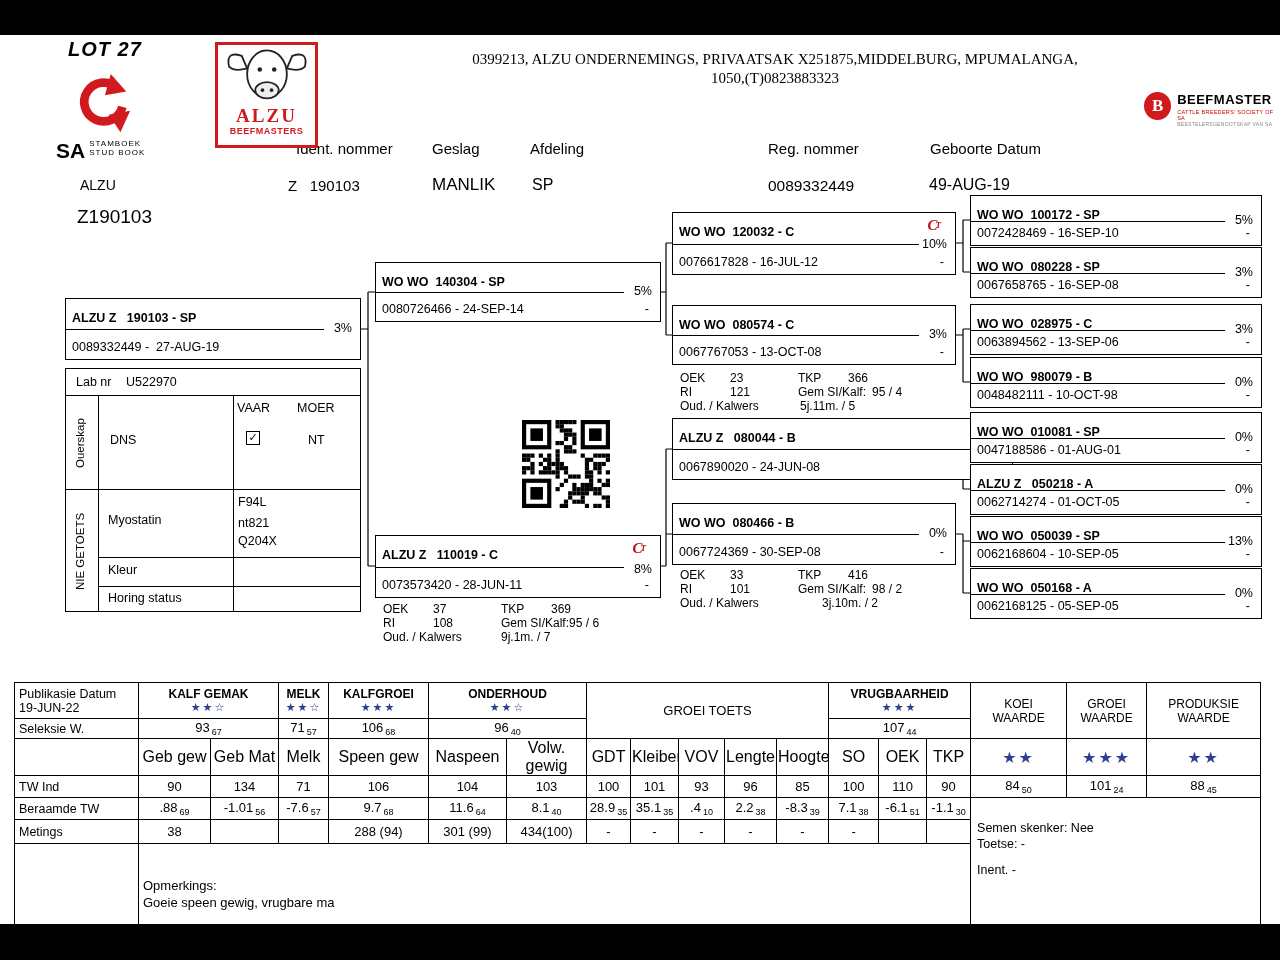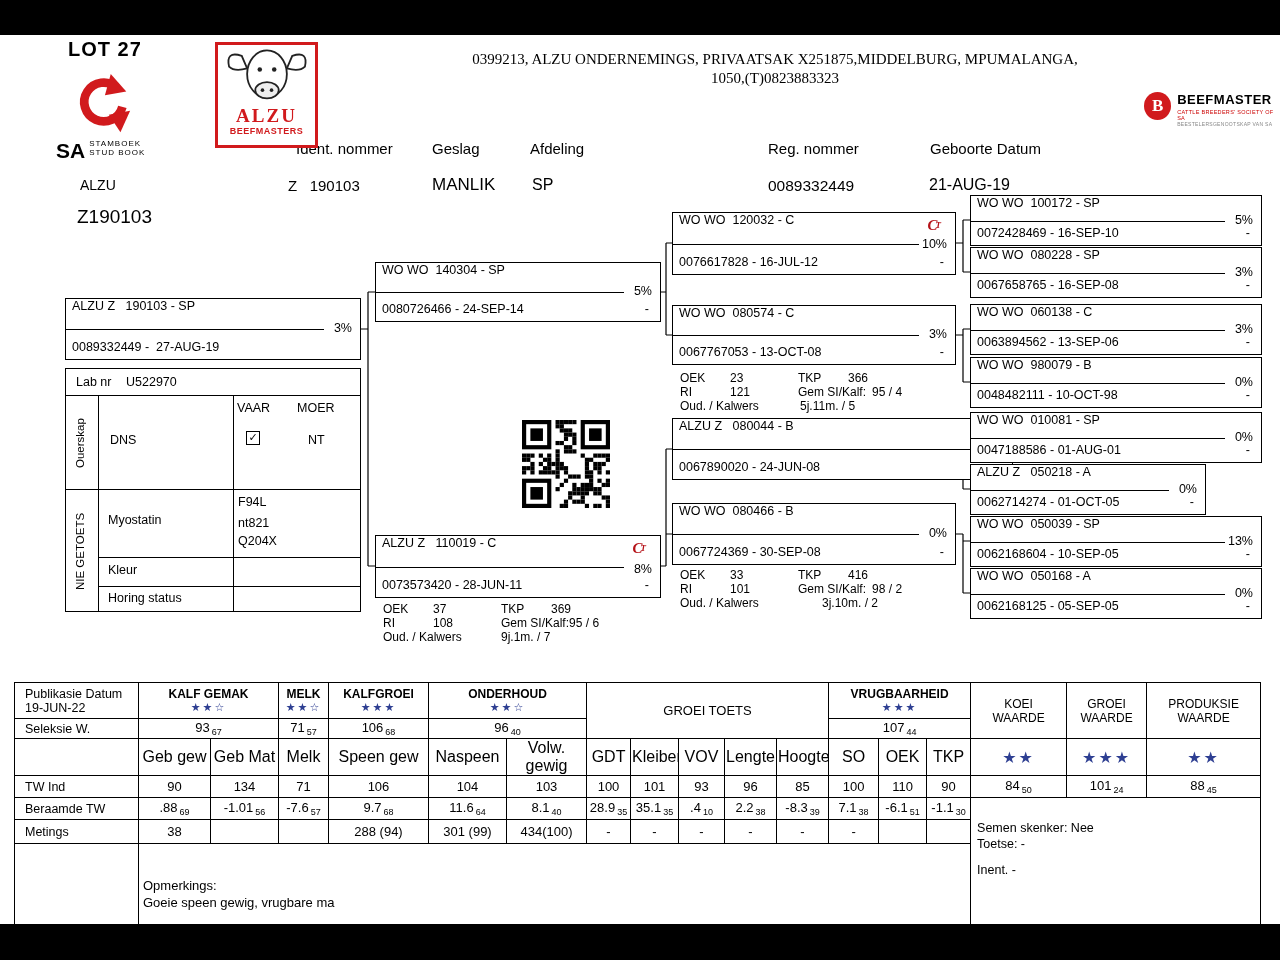--- a/index.html
+++ b/index.html
@@ -3,21 +3,21 @@
 <meta charset="utf-8">
 <style>
   * { margin:0; padding:0; box-sizing:border-box; }
   html,body { width:1280px; height:960px; }
   body { position:relative; background:#fff; color:#000; overflow:hidden;
          font-family:"Liberation Sans", sans-serif; }
   .abs { position:absolute; }
   .bar { position:absolute; left:0; width:1280px; background:#000; }
 
   
-  #lot { left:68px; top:38px; font-size:20px; font-weight:bold; letter-spacing:1px; }
+  #lot { left:68px; top:38px; font-size:20px; font-weight:bold; letter-spacing:1px;font-style:italic; }
   #address { left:385px; top:50px; width:780px; text-align:center;
              font-family:"Liberation Serif", serif; font-size:15px; line-height:19px; }
   #sa-symbol { left:72px; top:74px; width:62px; height:62px; }
   #sa-text { left:56px; top:139px; display:flex; align-items:flex-start; gap:4px; }
   #sa-big { font-size:21px; font-weight:bold; }
   .sa-small { font-size:8px; letter-spacing:1px; line-height:9px; }
   #alzu-logo { left:215px; top:42px; width:103px; height:106px; border:3px solid #d11a1d;
                background:#fff; text-align:center; z-index:3; }
   #alzu-name { color:#d11a1d; font-family:"Liberation Serif", serif; font-weight:bold;
                font-size:19px; letter-spacing:2px; line-height:20px; margin-top:1px;}
@@ -29,21 +29,21 @@
   #bm-name { font-size:13px; font-weight:bold; letter-spacing:0.5px; }
   .bm-tag1 { font-size:5.5px; color:#c00; letter-spacing:0.3px; margin-top:2px;}
   .bm-tag2 { font-size:5px; color:#888; letter-spacing:0.3px; }
 
   
   .idlabel { font-size:15px; }
   .idval { font-size:15px; white-space:pre; }
 
   
   .pbox { position:absolute; border:1px solid #000; background:#fff; font-size:12.5px; }
-  .bx-name { position:absolute; left:6px; top:0; white-space:pre; }
+  .bx-name { position:absolute; left:6px; top:12px; white-space:pre;font-weight:bold; }
   .bx-sep { position:absolute; left:0; right:36px; top:50%; border-top:1px solid #000; }
   .bx-reg { position:absolute; left:6px; bottom:5px; white-space:pre; }
   .bx-pct { position:absolute; right:8px; top:50%; transform:translateY(-60%); }
   .bx-dash { position:absolute; right:11px; bottom:5px; }
   .ct-icon { position:absolute; right:14px; top:4px; color:#b51218; font-weight:bold;
              font-style:italic; font-family:"Liberation Serif", serif; font-size:15px; }
   .ct-icon .t { font-size:9px; vertical-align:2px; margin-left:-2px; }
 
   .stats { position:absolute; font-size:12px; line-height:14px; }
   .stats span { display:inline-block; white-space:pre; vertical-align:top; }
@@ -61,21 +61,21 @@
   #connect { position:absolute; left:0; top:0; pointer-events:none; }
 
   
   #qr { left:522px; top:420px; width:88px; height:88px; }
 
   
   #perf { position:absolute; left:14px; top:682px; width:1246px; border-collapse:collapse;
           table-layout:fixed; font-size:13px; }
   #perf td { border:1px solid #000; text-align:center; vertical-align:middle;
              padding:0 1px; overflow:hidden; }
-  #perf .lbl { text-align:left; padding-left:10px; font-size:12.5px; }
+  #perf .lbl { text-align:left; padding-left:4px; font-size:12.5px; }
   tr.r1 td { height:36px; } tr.r2 td { height:20px; } tr.r3 td { height:20px; font-size:16px; }
   tr.r4 td { height:22px; } tr.r5 td { height:22px; } tr.r6 td { height:24px; }
   tr.r7 td { height:82px; }
   .gl { font-weight:bold; font-size:12px; line-height:14px; }
   .gl-n { font-size:13px; }
   .gl2 { font-size:12px; line-height:14px; white-space:pre-line; }
   .stars { color:#2e3f92; font-size:11px; letter-spacing:2px; }
   .acc { font-size:9px; vertical-align:-3px; margin-left:2px; display:inline-baseline; }
   .semen { text-align:left !important; vertical-align:top !important;
            padding:22px 4px 0 6px !important; font-size:12.5px; line-height:16px; }
@@ -136,21 +136,21 @@
 <div class="abs idlabel" style="left:432px;top:140px">Geslag</div>
 <div class="abs idlabel" style="left:530px;top:140px">Afdeling</div>
 <div class="abs idlabel" style="left:768px;top:140px">Reg. nommer</div>
 <div class="abs idlabel" style="left:930px;top:140px">Geboorte Datum</div>
 
 <div class="abs idval" style="left:80px;top:177px;font-size:14px">ALZU</div>
 <div class="abs idval" style="left:288px;top:177px">Z   190103</div>
 <div class="abs idval" style="left:432px;top:175px;font-size:17px">MANLIK</div>
 <div class="abs idval" style="left:532px;top:176px;font-size:16px">SP</div>
 <div class="abs idval" style="left:768px;top:177px;font-size:15.5px">0089332449</div>
-<div class="abs idval" style="left:929px;top:176px;font-size:16px">21-AUG-19</div>
+<div class="abs idval" style="left:929px;top:176px;font-size:16px">49-AUG-19</div>
 <div class="abs idval" style="left:77px;top:206px;font-size:19px">Z190103</div>
 
 <svg id="connect" width="1280" height="960">
   <path d="M360 329 H368 M368 292 V566 M368 292 H375 M368 566 H375
            M660 292 H666 M666 243 V335 M666 243 H672 M666 335 H672
            M660 566 H666 M666 449 V566 M666 449 H672 M666 534 H672
            M955 243 H963 M963 220 V272 M963 220 H970 M963 272 H970
            M955 335 H963 M963 329 V382 M963 329 H970 M963 382 H970
            M955 449 H963 M963 437 V489 M963 437 H970 M963 489 H970
            M955 534 H963 M963 534 V593 M963 541 H970 M963 593 H970" stroke="#000" stroke-width="1.2" fill="none"></path>
@@ -239,41 +239,41 @@
   <div class="bx-dash">-</div>
 </div>
 <div class="pbox" style="left:970px;top:247px;width:292px;height:51px">
   <div class="bx-name">WO WO  080228 - SP</div>
   <div class="bx-sep"></div>
   <div class="bx-pct">3%</div>
   <div class="bx-reg">0067658765 - 16-SEP-08</div>
   <div class="bx-dash">-</div>
 </div>
 <div class="pbox" style="left:970px;top:304px;width:292px;height:51px">
-  <div class="bx-name">WO WO  060138 - C</div>
+  <div class="bx-name">WO WO  028975 - C</div>
   <div class="bx-sep"></div>
   <div class="bx-pct">3%</div>
   <div class="bx-reg">0063894562 - 13-SEP-06</div>
   <div class="bx-dash">-</div>
 </div>
 <div class="pbox" style="left:970px;top:357px;width:292px;height:51px">
   <div class="bx-name">WO WO  980079 - B</div>
   <div class="bx-sep"></div>
   <div class="bx-pct">0%</div>
   <div class="bx-reg">0048482111 - 10-OCT-98</div>
   <div class="bx-dash">-</div>
 </div>
 <div class="pbox" style="left:970px;top:412px;width:292px;height:51px">
   <div class="bx-name">WO WO  010081 - SP</div>
   <div class="bx-sep"></div>
   <div class="bx-pct">0%</div>
   <div class="bx-reg">0047188586 - 01-AUG-01</div>
   <div class="bx-dash">-</div>
 </div>
-<div class="pbox" style="left:970px;top:464px;width:236px;height:51px">
+<div class="pbox" style="left:970px;top:464px;width:292px;height:51px">
   <div class="bx-name">ALZU Z   050218 - A</div>
   <div class="bx-sep"></div>
   <div class="bx-pct">0%</div>
   <div class="bx-reg">0062714274 - 01-OCT-05</div>
   <div class="bx-dash">-</div>
 </div>
 <div class="pbox" style="left:970px;top:516px;width:292px;height:51px">
   <div class="bx-name">WO WO  050039 - SP</div>
   <div class="bx-sep"></div>
   <div class="bx-pct">13%</div>

